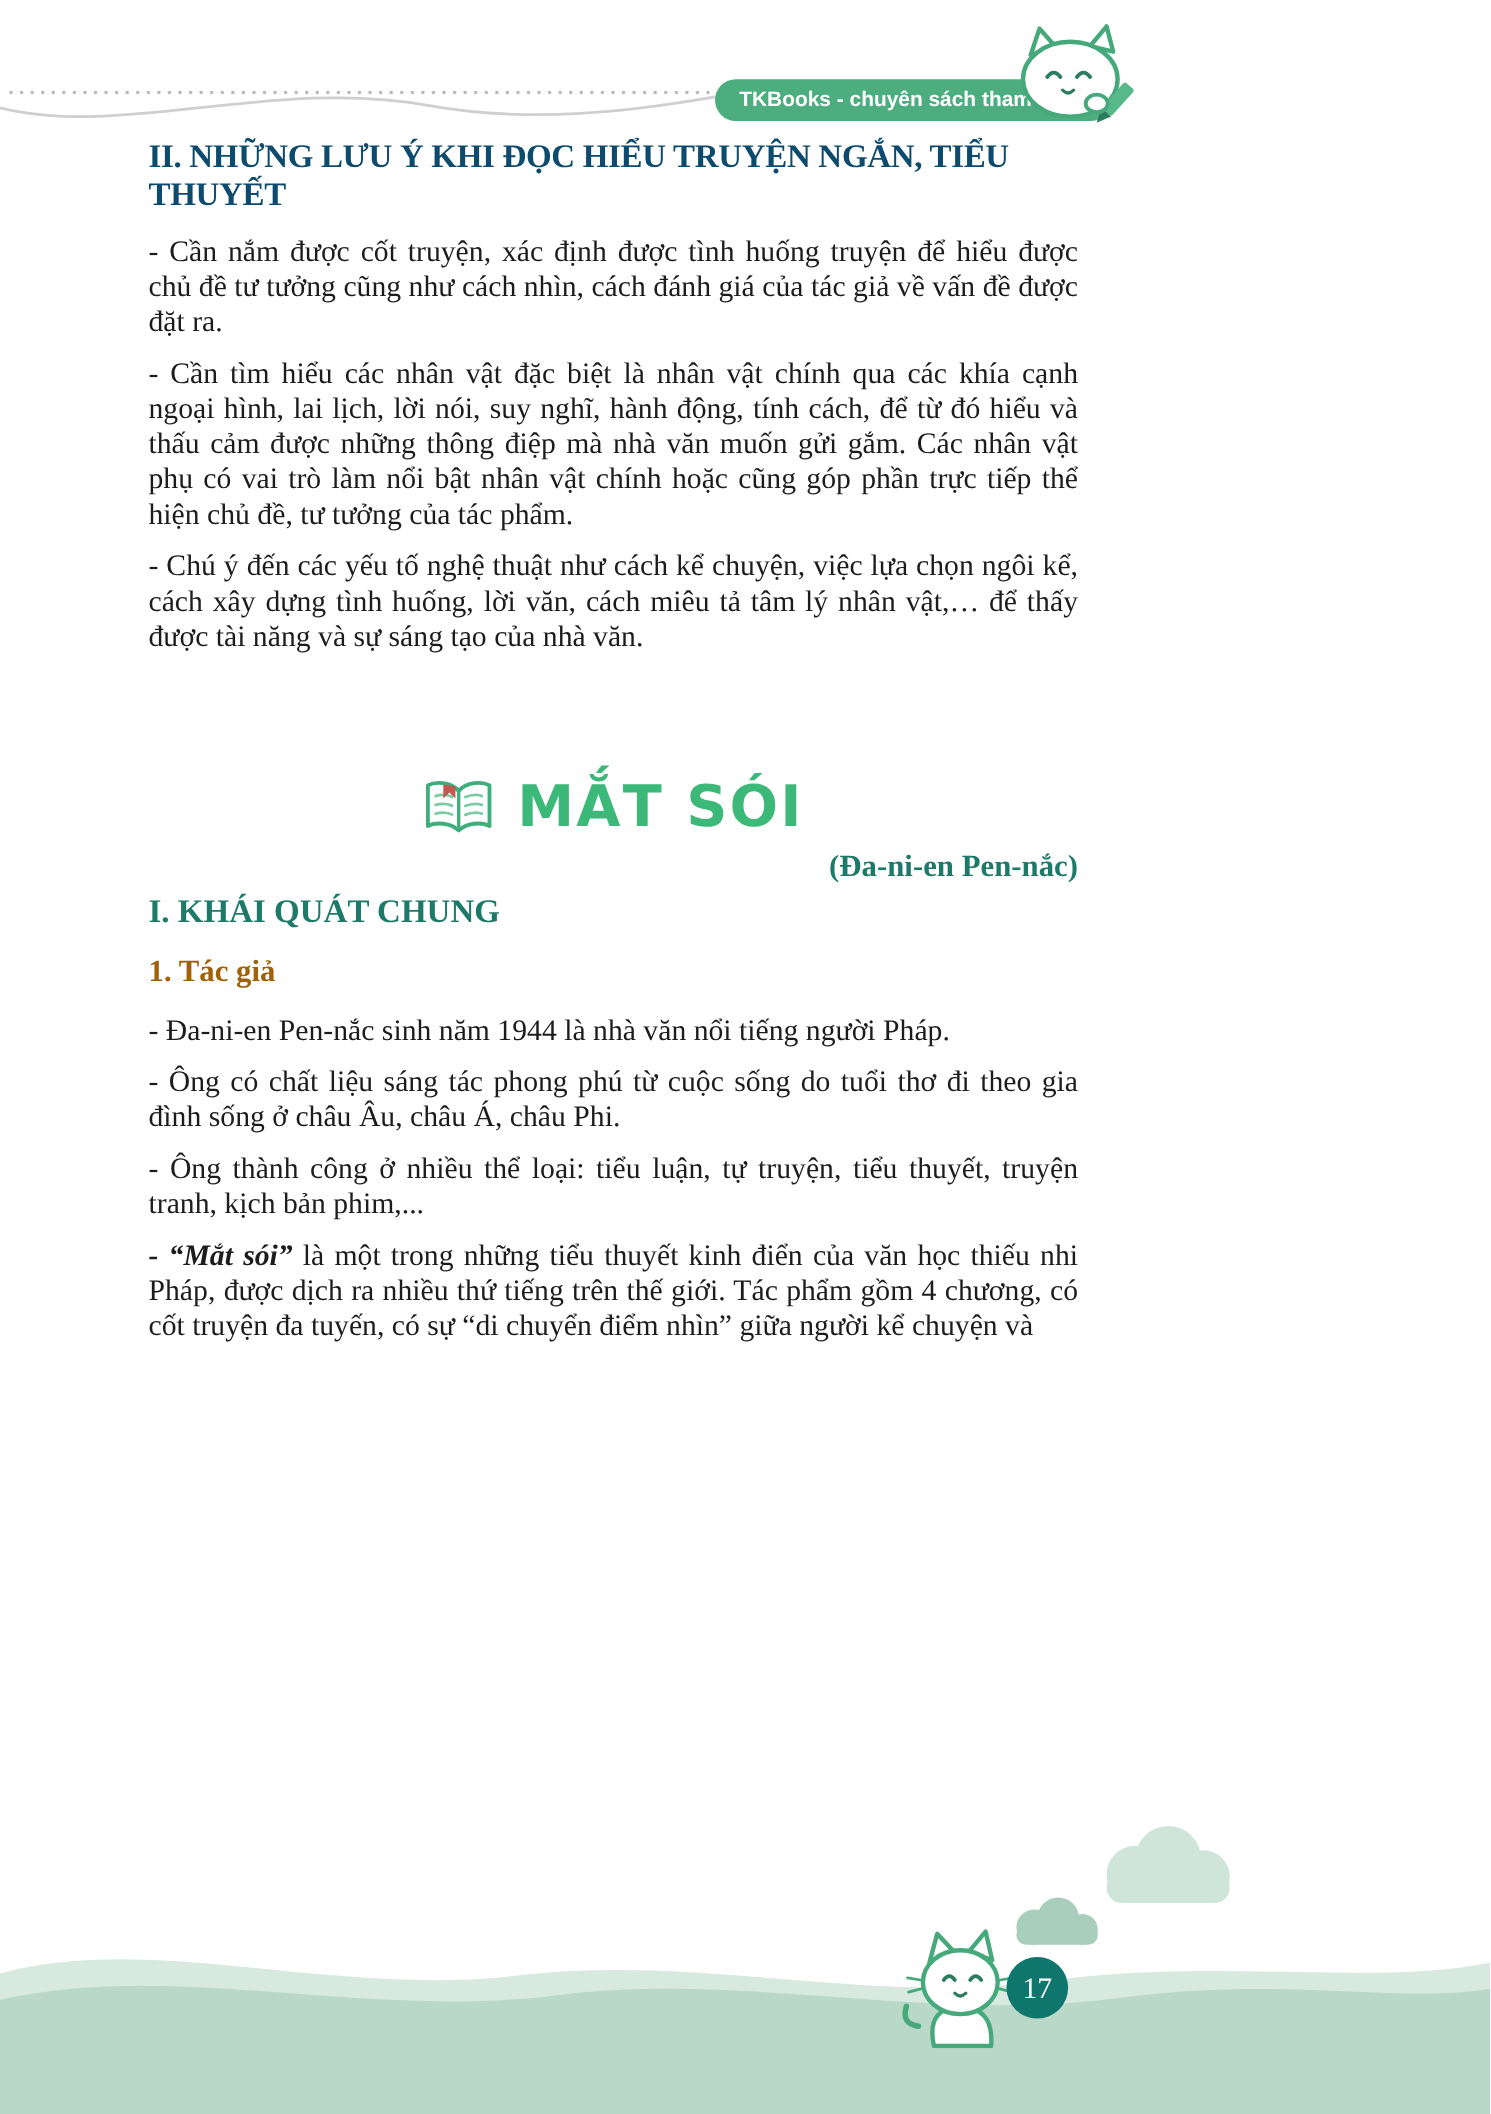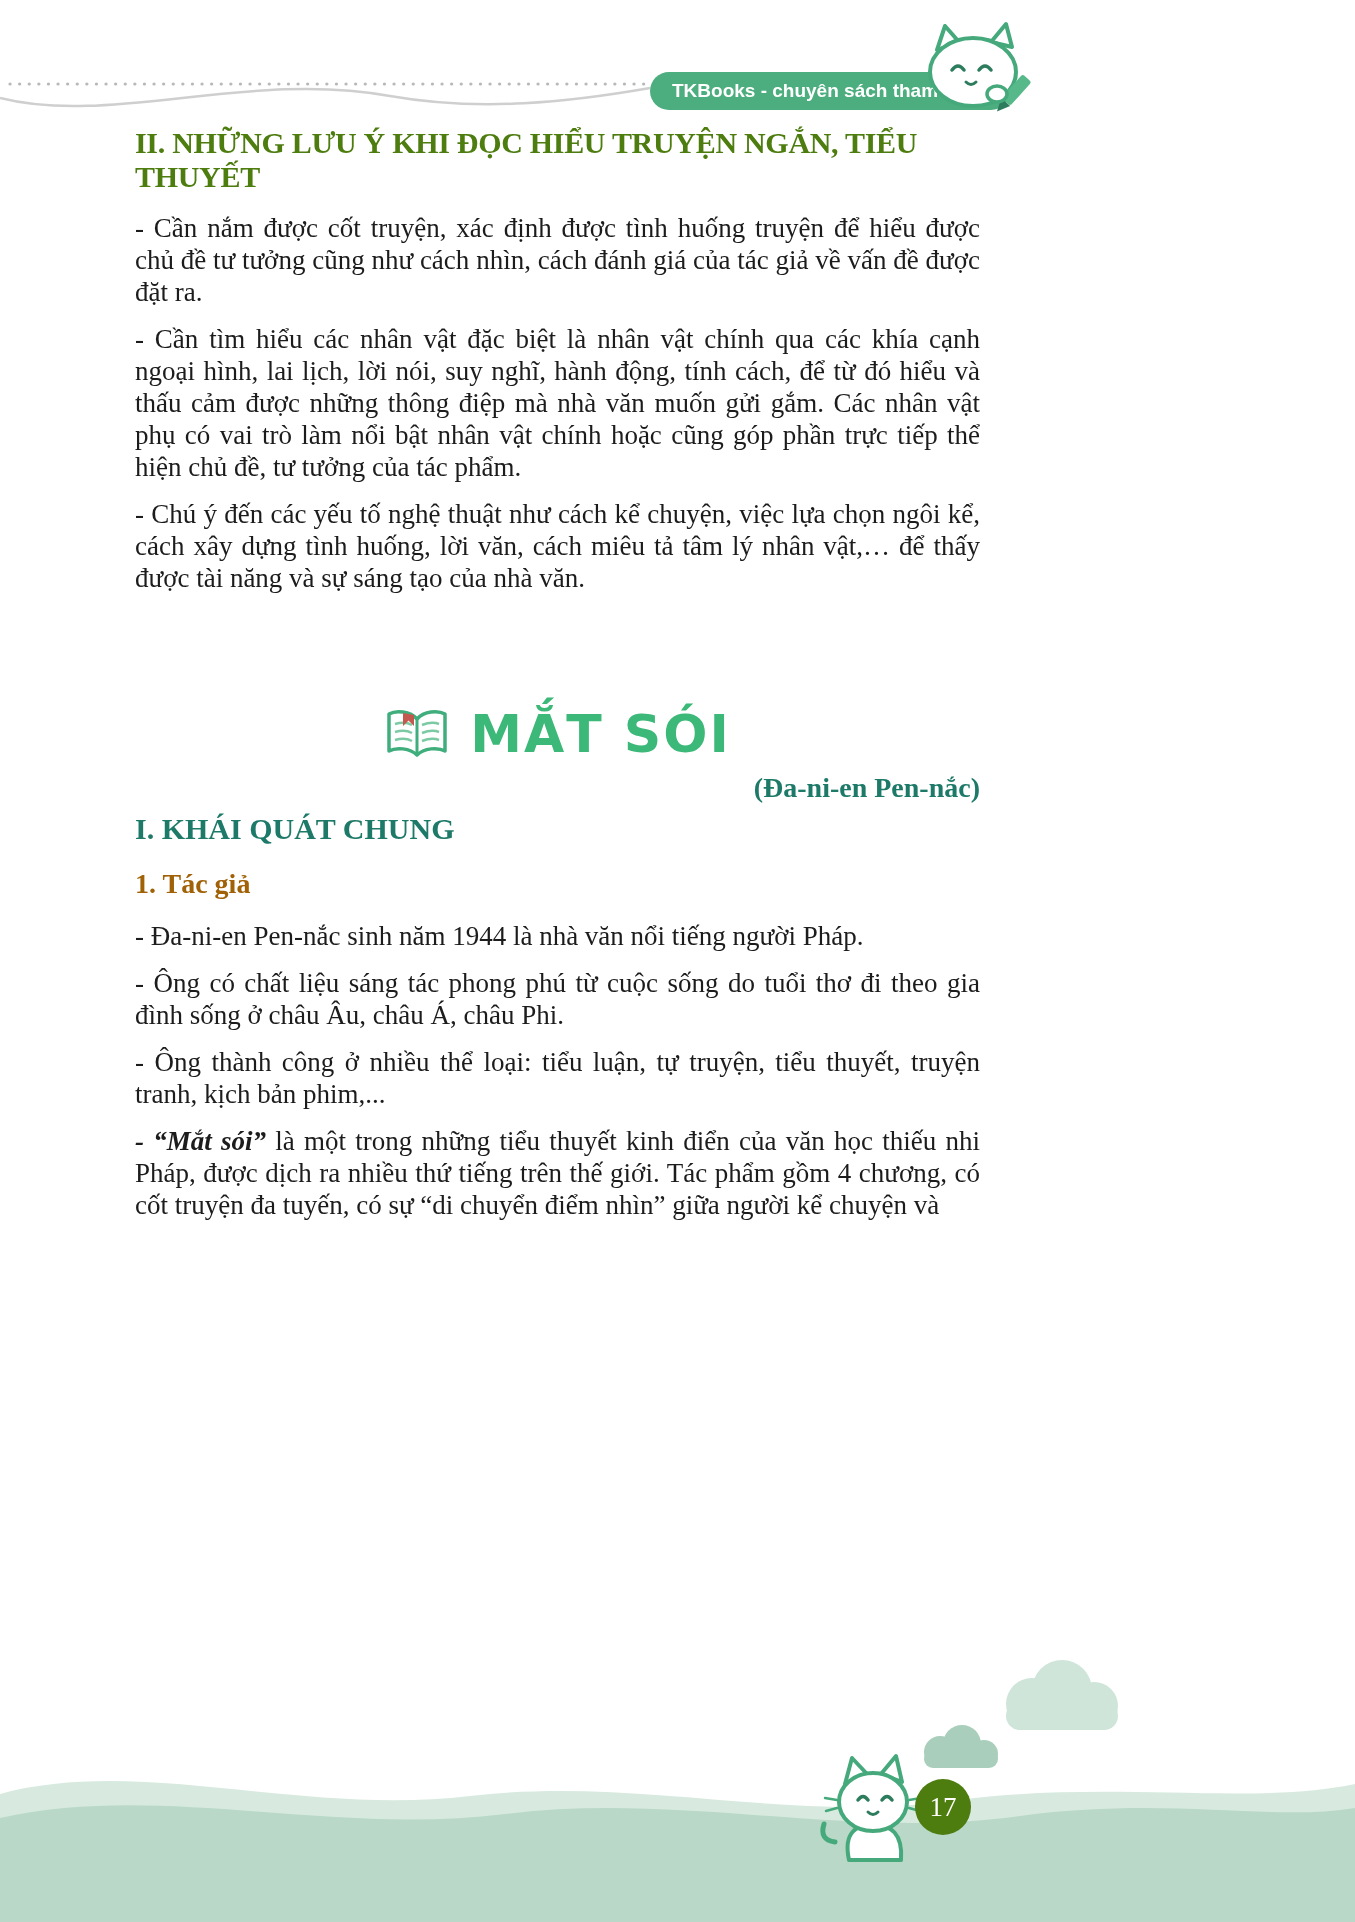--- a/index.html
+++ b/index.html
@@ -15,21 +15,21 @@
     position:absolute; top:72px; left:650px; height:38px;
     padding:0 22px; border-radius:19px; background:#4cae7e;
     color:#fff; font-family:"Liberation Sans", sans-serif;
     font-weight:bold; font-size:19px;
     display:flex; align-items:center; white-space:nowrap;
   }
   .mascot-top { position:absolute; top:20px; left:915px; }
   
   .content { position:absolute; top:126px; left:135px; width:845px; }
   .h-notes {
-    color:#4d7c0f; font-size:30px; font-weight:bold;
+    color:#0c4a6e; font-size:30px; font-weight:bold;
     letter-spacing:-0.3px; margin-bottom:18px;
   }
   .content p {
     font-size:27px; line-height:32px; text-align:justify;
     color:#1c1c1c; margin-bottom:15px;
   }
   .work-header { margin-top:110px; text-align:center; }
   .book-icon { vertical-align:middle; margin-right:20px; }
   .work-title {
     font-family:"DejaVu Sans", sans-serif; font-weight:800;
@@ -42,21 +42,21 @@
   }
   .h-overview { color:#1e7a68; font-size:30px; font-weight:bold; margin:8px 0 22px; }
   .h-sub { color:#a16207; font-size:28px; font-weight:bold; margin:6px 0 20px; }
   .lead-italic { font-weight:bold; font-style:italic; }
   
   .footer-wave { position:absolute; bottom:0; left:0; z-index:1; pointer-events:none; }
   .clouds { position:absolute; left:900px; top:1652px; z-index:2; pointer-events:none; }
   .mascot-footer { position:absolute; left:815px; top:1742px; z-index:3; }
   .page-num {
     position:absolute; left:915px; top:1779px; width:56px; height:56px;
-    border-radius:50%; background:#4d7c0f; color:#fff; font-size:27px;
+    border-radius:50%; background:#0f766e; color:#fff; font-size:27px;
     display:flex; align-items:center; justify-content:center; z-index:4;
   }
 </style>
 </head>
 <body>
 
 <div class="page">
 
   <svg class="top-deco" width="680" height="130" viewBox="0 0 680 130">
     <line x1="10" y1="84" x2="645" y2="84" stroke="#b9b9b9" stroke-width="3.2" stroke-linecap="round" stroke-dasharray="0.1 9.5"></line>

